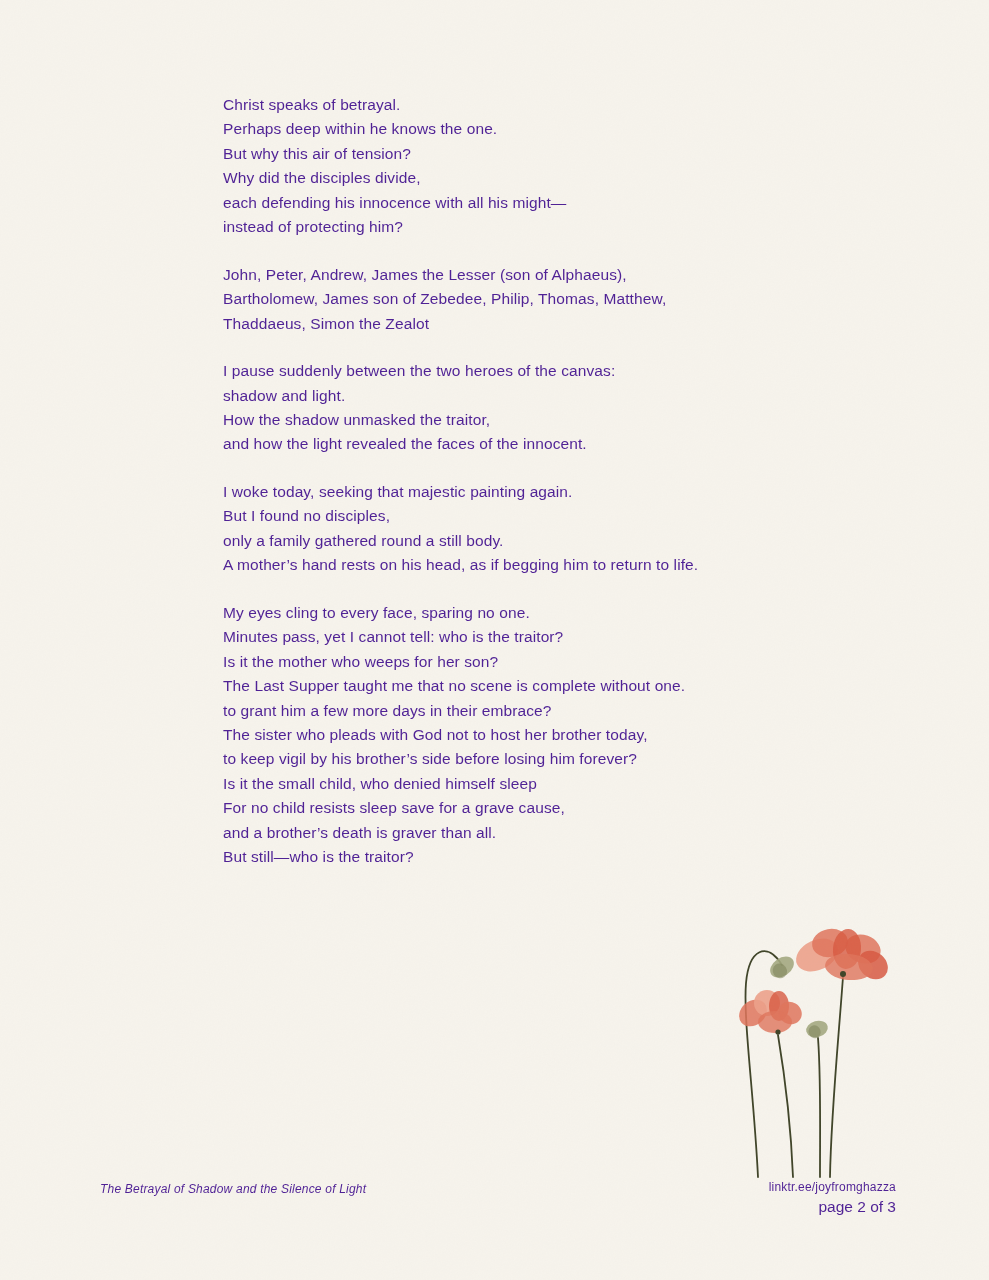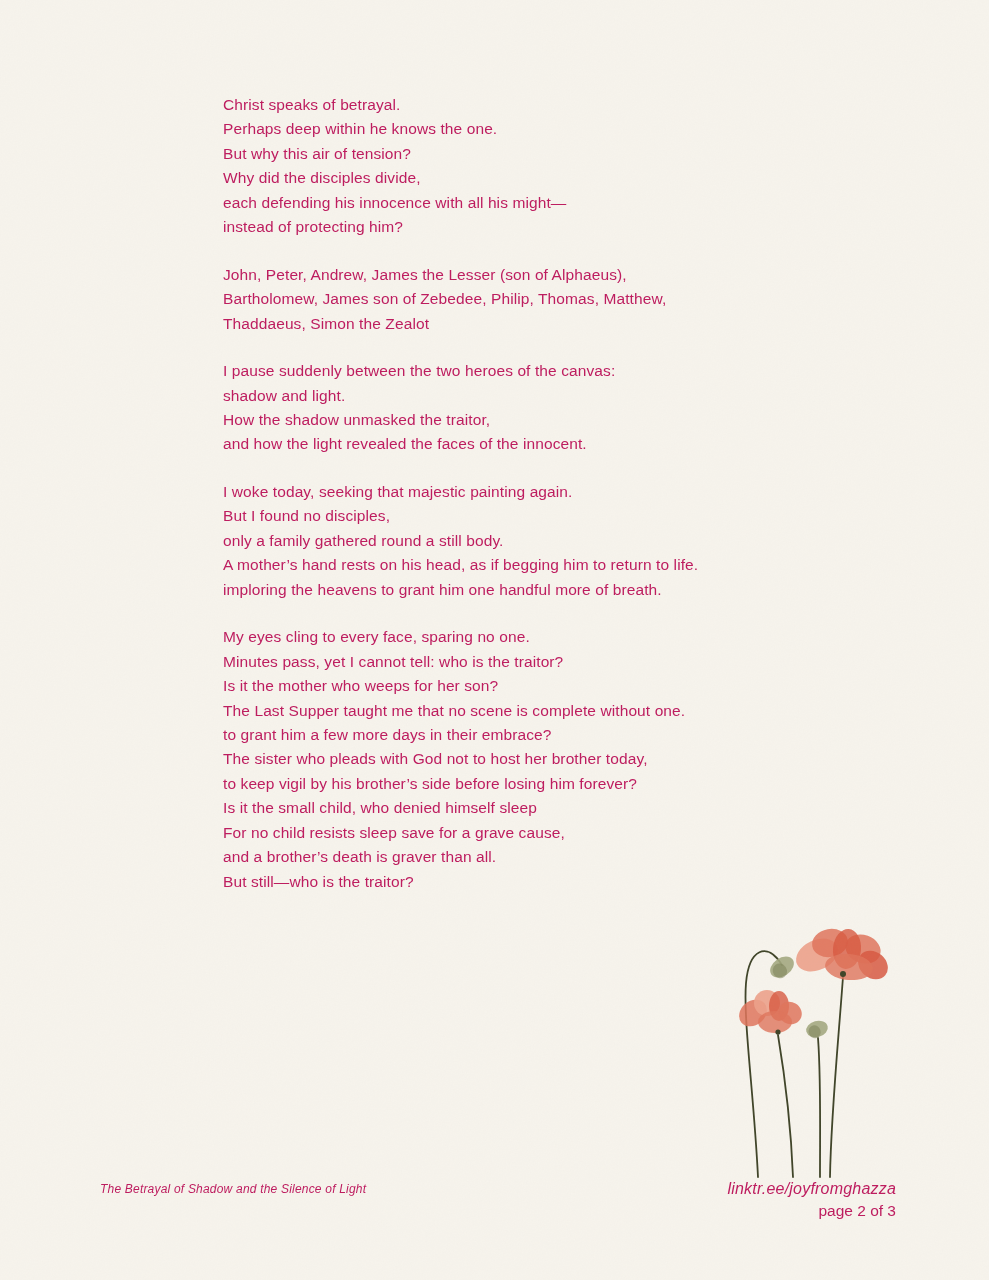--- a/index.html
+++ b/index.html
@@ -3,21 +3,21 @@
 <meta charset="utf-8">
 <style>
   html, body { margin: 0; padding: 0; }
   .page {
     position: relative;
     width: 989px;
     height: 1280px;
     background: #f8f5ee;
     overflow: hidden;
     font-family: "Liberation Sans", sans-serif;
-    color: #be185d;
+    color: #4c1d95;
   }
   .texture {
     position: absolute;
     left: 0; top: 0;
     width: 100%; height: 100%;
     pointer-events: none;
   }
   .poem {
     position: absolute;
     left: 223px;
@@ -37,22 +37,21 @@
     font-size: 12px;
     letter-spacing: 0.2px;
   }
   .footer-right {
     position: absolute;
     right: 93px;
     top: 1180px;
     text-align: right;
   }
   .footer-link {
-    font-style: italic;
-    font-size: 16px;
+    font-size: 12px;
     letter-spacing: 0.2px;
   }
   .footer-page {
     font-size: 15.5px;
     margin-top: 4px;
   }
   .poppies {
     position: absolute;
     left: 727px;
     top: 925px;
@@ -83,21 +82,20 @@
       <div class="line">I pause suddenly between the two heroes of the canvas:</div>
       <div class="line">shadow and light.</div>
       <div class="line">How the shadow unmasked the traitor,</div>
       <div class="line">and how the light revealed the faces of the innocent.</div>
     </div>
     <div class="stanza">
       <div class="line">I woke today, seeking that majestic painting again.</div>
       <div class="line">But I found no disciples,</div>
       <div class="line">only a family gathered round a still body.</div>
       <div class="line">A mother’s hand rests on his head, as if begging him to return to life.</div>
-      <div class="line">imploring the heavens to grant him one handful more of breath.</div>
     </div>
     <div class="stanza">
       <div class="line">My eyes cling to every face, sparing no one.</div>
       <div class="line">Minutes pass, yet I cannot tell: who is the traitor?</div>
       <div class="line">Is it the mother who weeps for her son?</div>
       <div class="line">The Last Supper taught me that no scene is complete without one.</div>
       <div class="line">to grant him a few more days in their embrace?</div>
       <div class="line">The sister who pleads with God not to host her brother today,</div>
       <div class="line">to keep vigil by his brother’s side before losing him forever?</div>
       <div class="line">Is it the small child, who denied himself sleep</div>

